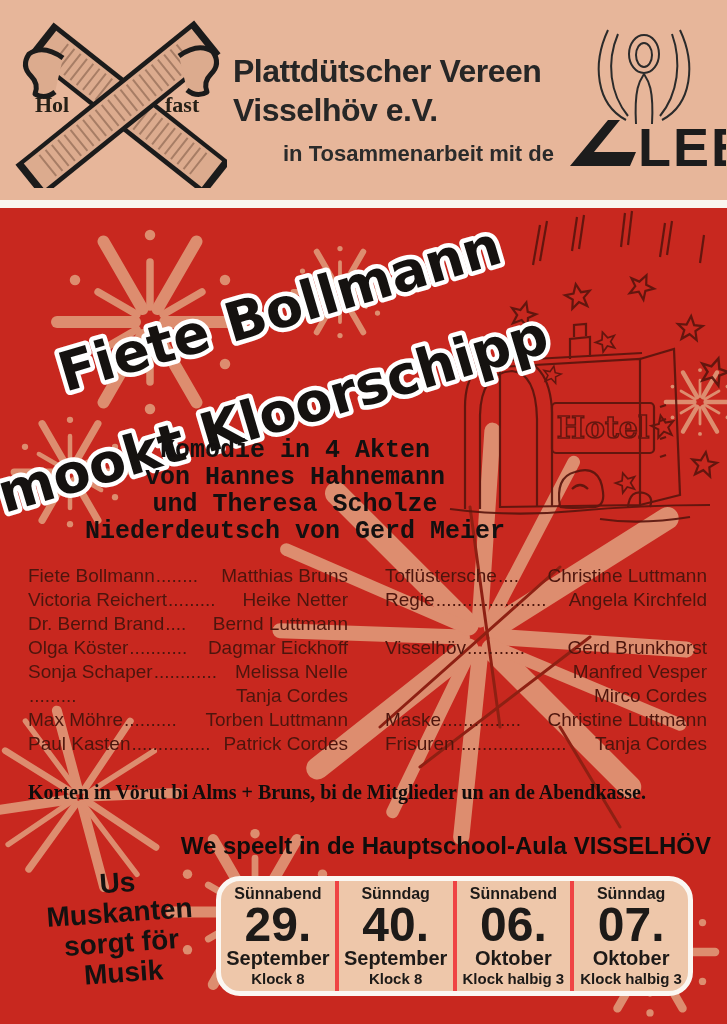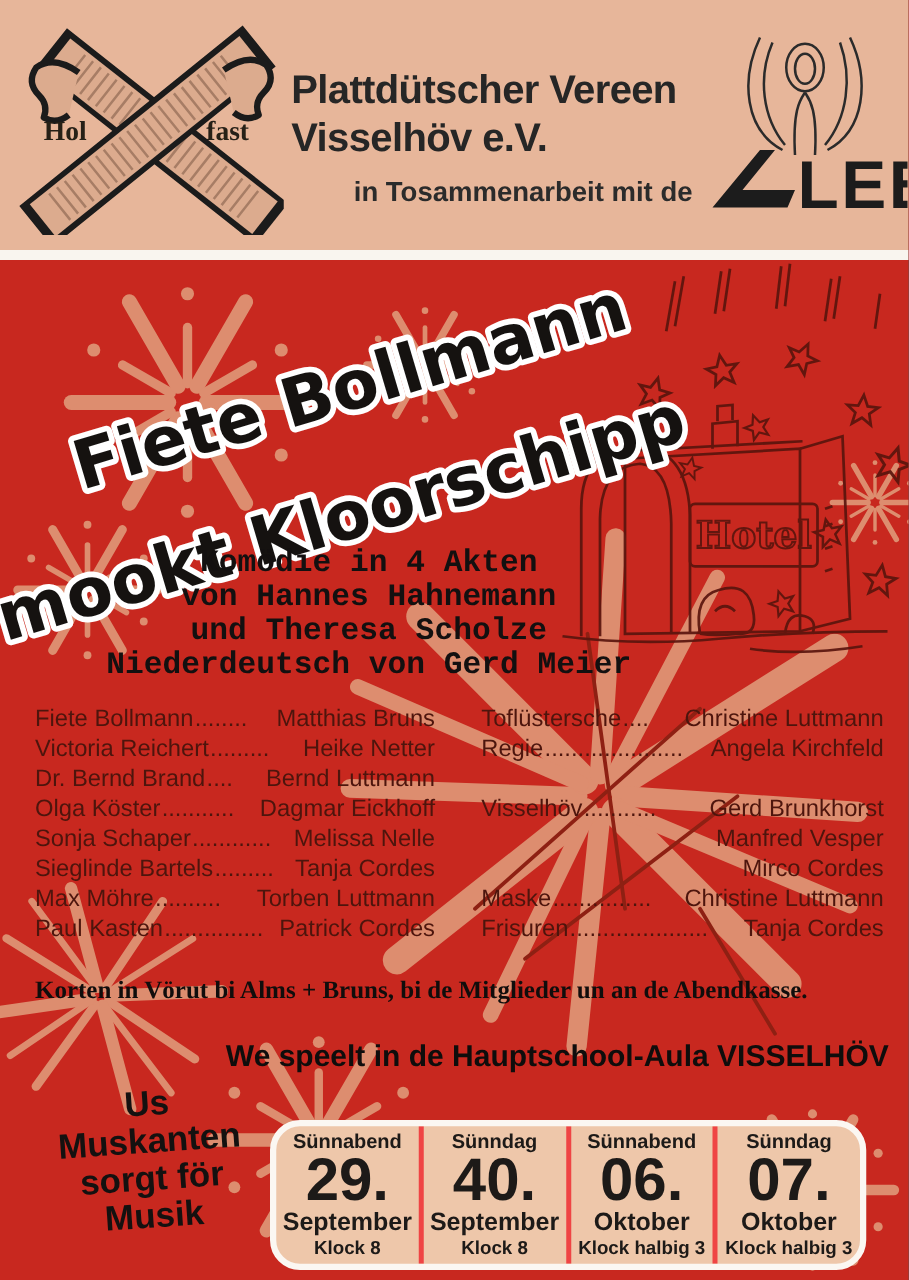--- a/index.html
+++ b/index.html
@@ -34,21 +34,21 @@
   .cast-line .role{flex:0 0 auto;}
   .cast-line .dots{flex:1 1 auto;overflow:hidden;padding:0 1px;}
   .cast-line .name{flex:0 0 auto;}
   .tickets{position:absolute;left:28px;top:779px;width:695px;
     font-family:"Liberation Serif",serif;font-weight:bold;font-size:20px;line-height:26px;color:#100d0c;}
   .venue{position:absolute;right:16px;top:832px;font-weight:bold;font-size:24px;color:#0f0d0c;white-space:nowrap;}
   .music{position:absolute;left:28px;top:868px;width:185px;text-align:center;
     font-weight:bold;font-size:28px;line-height:30px;color:#141110;transform:rotate(-4deg);}
   
   .dates{position:absolute;left:216px;top:876px;width:477px;height:120px;box-sizing:border-box;
-    background:#eec7aa;border:5px solid #fbf7f2;border-radius:24px;display:flex;overflow:hidden;margin-top:20px;}
+    background:#eec7aa;border:5px solid #fbf7f2;border-radius:24px;display:flex;overflow:hidden;}
   .date-col{flex:1 1 0;display:flex;flex-direction:column;align-items:center;justify-content:center;
     color:#1d1a18;text-align:center;}
   .date-col + .date-col{border-left:4px solid #ef4444;}
   .d-day{font-size:16px;font-weight:bold;line-height:19px;}
   .d-num{font-size:48px;font-weight:bold;line-height:44px;}
   .d-month{font-size:20px;font-weight:bold;line-height:22px;}
   .d-time{font-size:15px;font-weight:bold;line-height:19px;}
 </style>
 </head>
 <body>
@@ -236,21 +236,20 @@
         <span class="role">Olga Köster</span>
         <span class="dots">...........</span>
         <span class="name">Dagmar Eickhoff</span>
       </li>
     <li class="cast-line">
         <span class="role">Sonja Schaper</span>
         <span class="dots">............</span>
         <span class="name">Melissa Nelle</span>
       </li>
     <li class="cast-line">
-        <span class="role">Sieglinde Bartels</span>
         <span class="dots">.........</span>
         <span class="name">Tanja Cordes</span>
       </li>
     <li class="cast-line">
         <span class="role">Max Möhre</span>
         <span class="dots">..........</span>
         <span class="name">Torben Luttmann</span>
       </li>
     <li class="cast-line">
         <span class="role">Paul Kasten</span>

